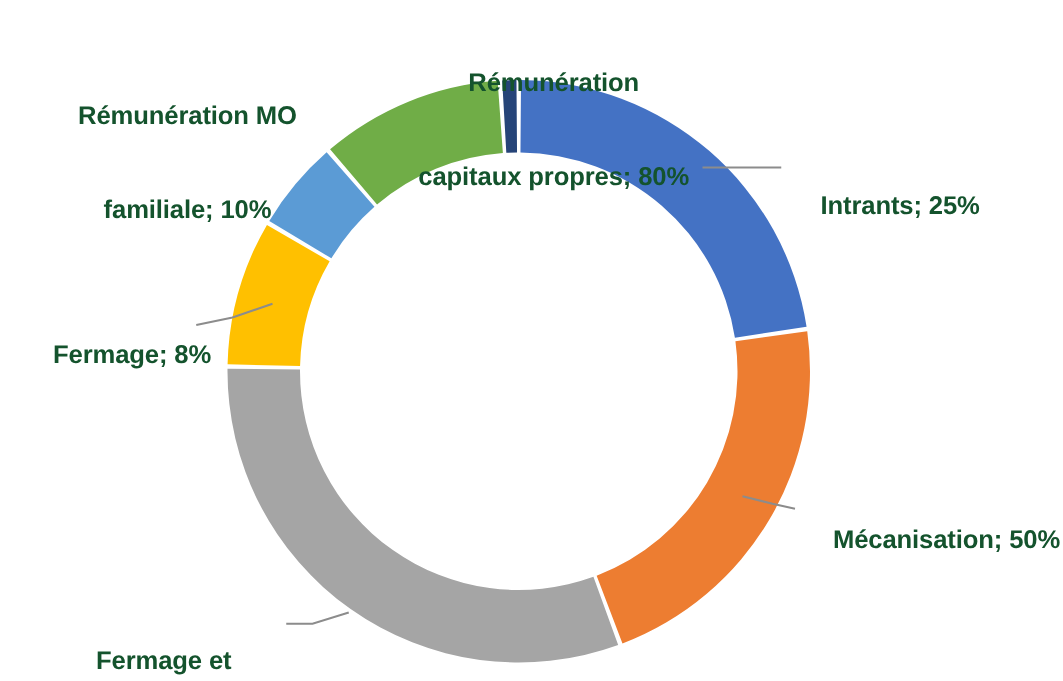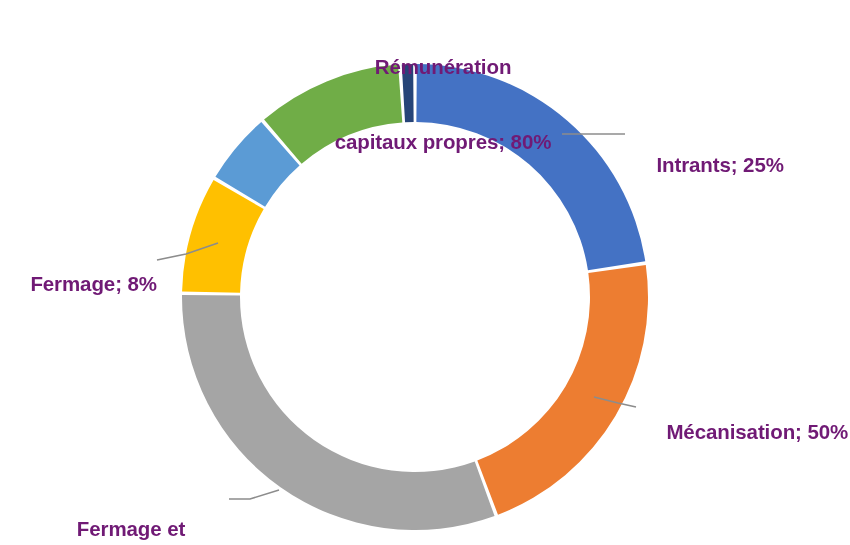--- a/index.html
+++ b/index.html
@@ -22,21 +22,21 @@
     top: 0;
     width: 850px;
     height: 545px;
   }
   .dlabel {
     position: absolute;
     font-family: "Liberation Sans", sans-serif;
     font-weight: bold;
     font-size: 20.5px;
     line-height: 1.22;
-    color: #701a75;
+    color: #14532d;
     white-space: pre;
     letter-spacing: -0.1px;
   }
   .dlabel.ta-left   { text-align: left; }
   .dlabel.ta-center { text-align: center; }
 </style>
 </head>
 <body>
 
 <div id="stage">
@@ -65,24 +65,28 @@
 
   <div class="dlabel ta-left" style="left:644px; top:394px;">
     <span>Mécanisation; 50%</span>
   </div>
 
   <div class="dlabel ta-center" style="left:31px; top:466px; width:200px;">
     <div>Fermage et</div>
     
   </div>
 
-  <div class="dlabel ta-left" style="left:8px; top:246px;">
+  <div class="dlabel ta-left" style="left:20px; top:246px;">
     <span>Fermage; 8%</span>
   </div>
 
 
+  <div class="dlabel ta-center" style="left:44px; top:30px; width:212px;">
+    <div>Rémunération MO</div>
+    <div>familiale; 10%</div>
+  </div>
 
   <div class="dlabel ta-center" style="left:327px; top:4px; width:232px;">
     <div>Rémunération</div>
     <div>capitaux propres; 80%</div>
   </div>
 
 </div>
 
 </body></html>

